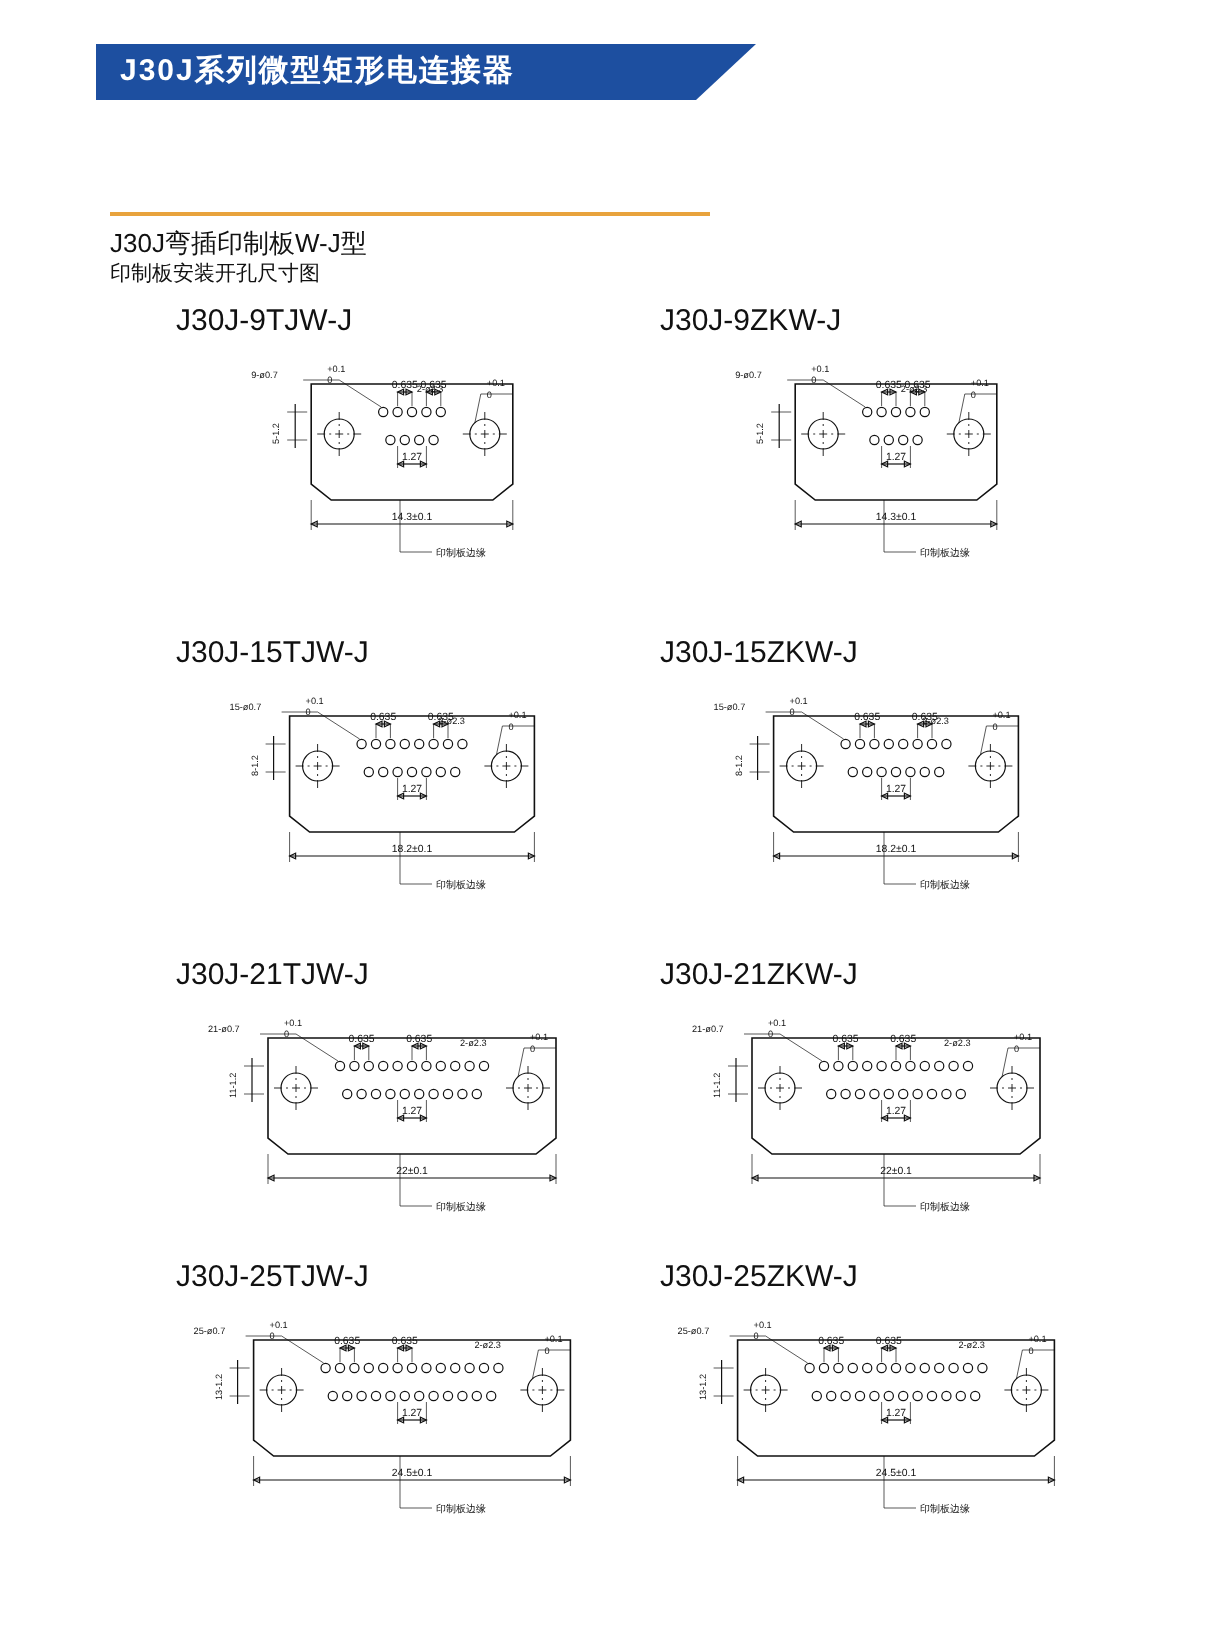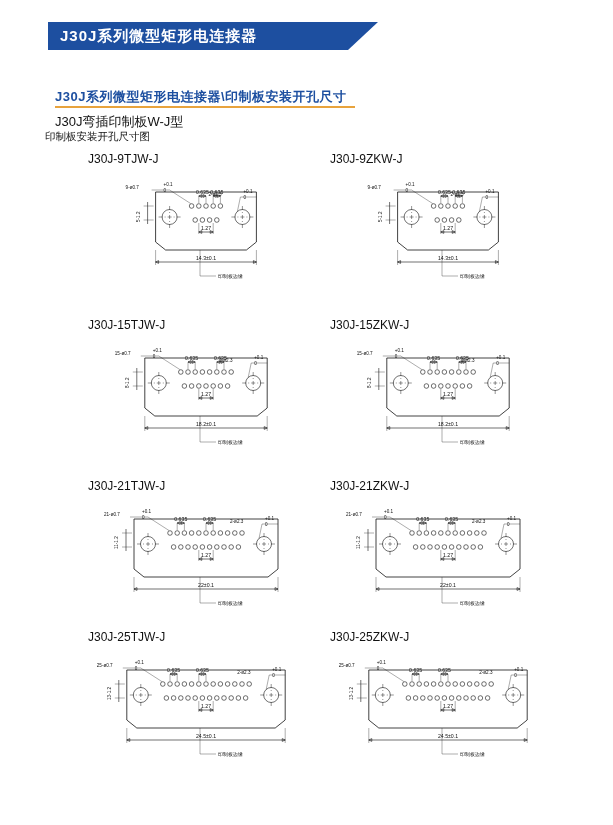--- a/index.html
+++ b/index.html
@@ -36,26 +36,26 @@
   .sec-title{
     position:absolute;left:55px;top:88px;
     font-size:13px;font-weight:bold;color:#1d4fa0;
     letter-spacing:.5px;
   }
   .sec-rule{
     position:absolute;left:55px;top:106px;width:300px;height:2px;
     background:#e8a33d;
   }
   .sub1{position:absolute;left:55px;top:113px;font-size:13px;color:#111;}
-  .sub2{position:absolute;left:45px;top:130px;font-size:10.5px;color:#111;}
+  .sub2{position:absolute;left:55px;top:130px;font-size:10.5px;color:#111;}
 
   
   .fig{position:absolute;}
   .fig .cap{
-    position:absolute;left:0;top:0;font-size:12px;color:#111;white-space:nowrap;
+    position:absolute;left:0;top:0;font-size:15px;color:#111;white-space:nowrap;
   }
   .fig .draw{position:absolute;left:0;top:14px;}
   svg{display:block;}
   .ln{stroke:#111;stroke-width:.6;fill:none;}
   .ln2{stroke:#111;stroke-width:.8;fill:none;}
   .dash{stroke:#111;stroke-width:.45;fill:none;stroke-dasharray:4 2 1 2;}
   .thin{stroke:#111;stroke-width:.35;fill:none;}
   .hole{stroke:#111;stroke-width:.6;fill:#ffffff;}
   .t{font-family:"Liberation Sans", sans-serif;font-size:4.6px;fill:#111;}
   .t5{font-family:"Liberation Sans", sans-serif;font-size:5.2px;fill:#111;}
@@ -65,21 +65,20 @@
 <body>
 
 <div class="page">
 
   <div class="banner">
     <div class="bar"></div>
     <div class="tail"></div>
     <div class="title">J30J系列微型矩形电连接器</div>
   </div>
 
-  <div class="sec-title">J30J系列微型矩形电连接器\印制板安装开孔尺寸</div>
   <div class="sec-rule"></div>
   <div class="sub1">J30J弯插印制板W-J型</div>
   <div class="sub2">印制板安装开孔尺寸图</div>
 
   <div id="figs">
       <div class="fig" style="left: 88px; top: 152px;">
         <div class="cap">J30J-9TJW-J</div>
         <div class="draw">
           <svg width="230" height="135" viewBox="0 0 230 135">
             <path class="ln2" d="M67.6 26 L168.4 26 L168.4 76 L158.4 84 L77.6 84 L67.6 76 Z"></path>

